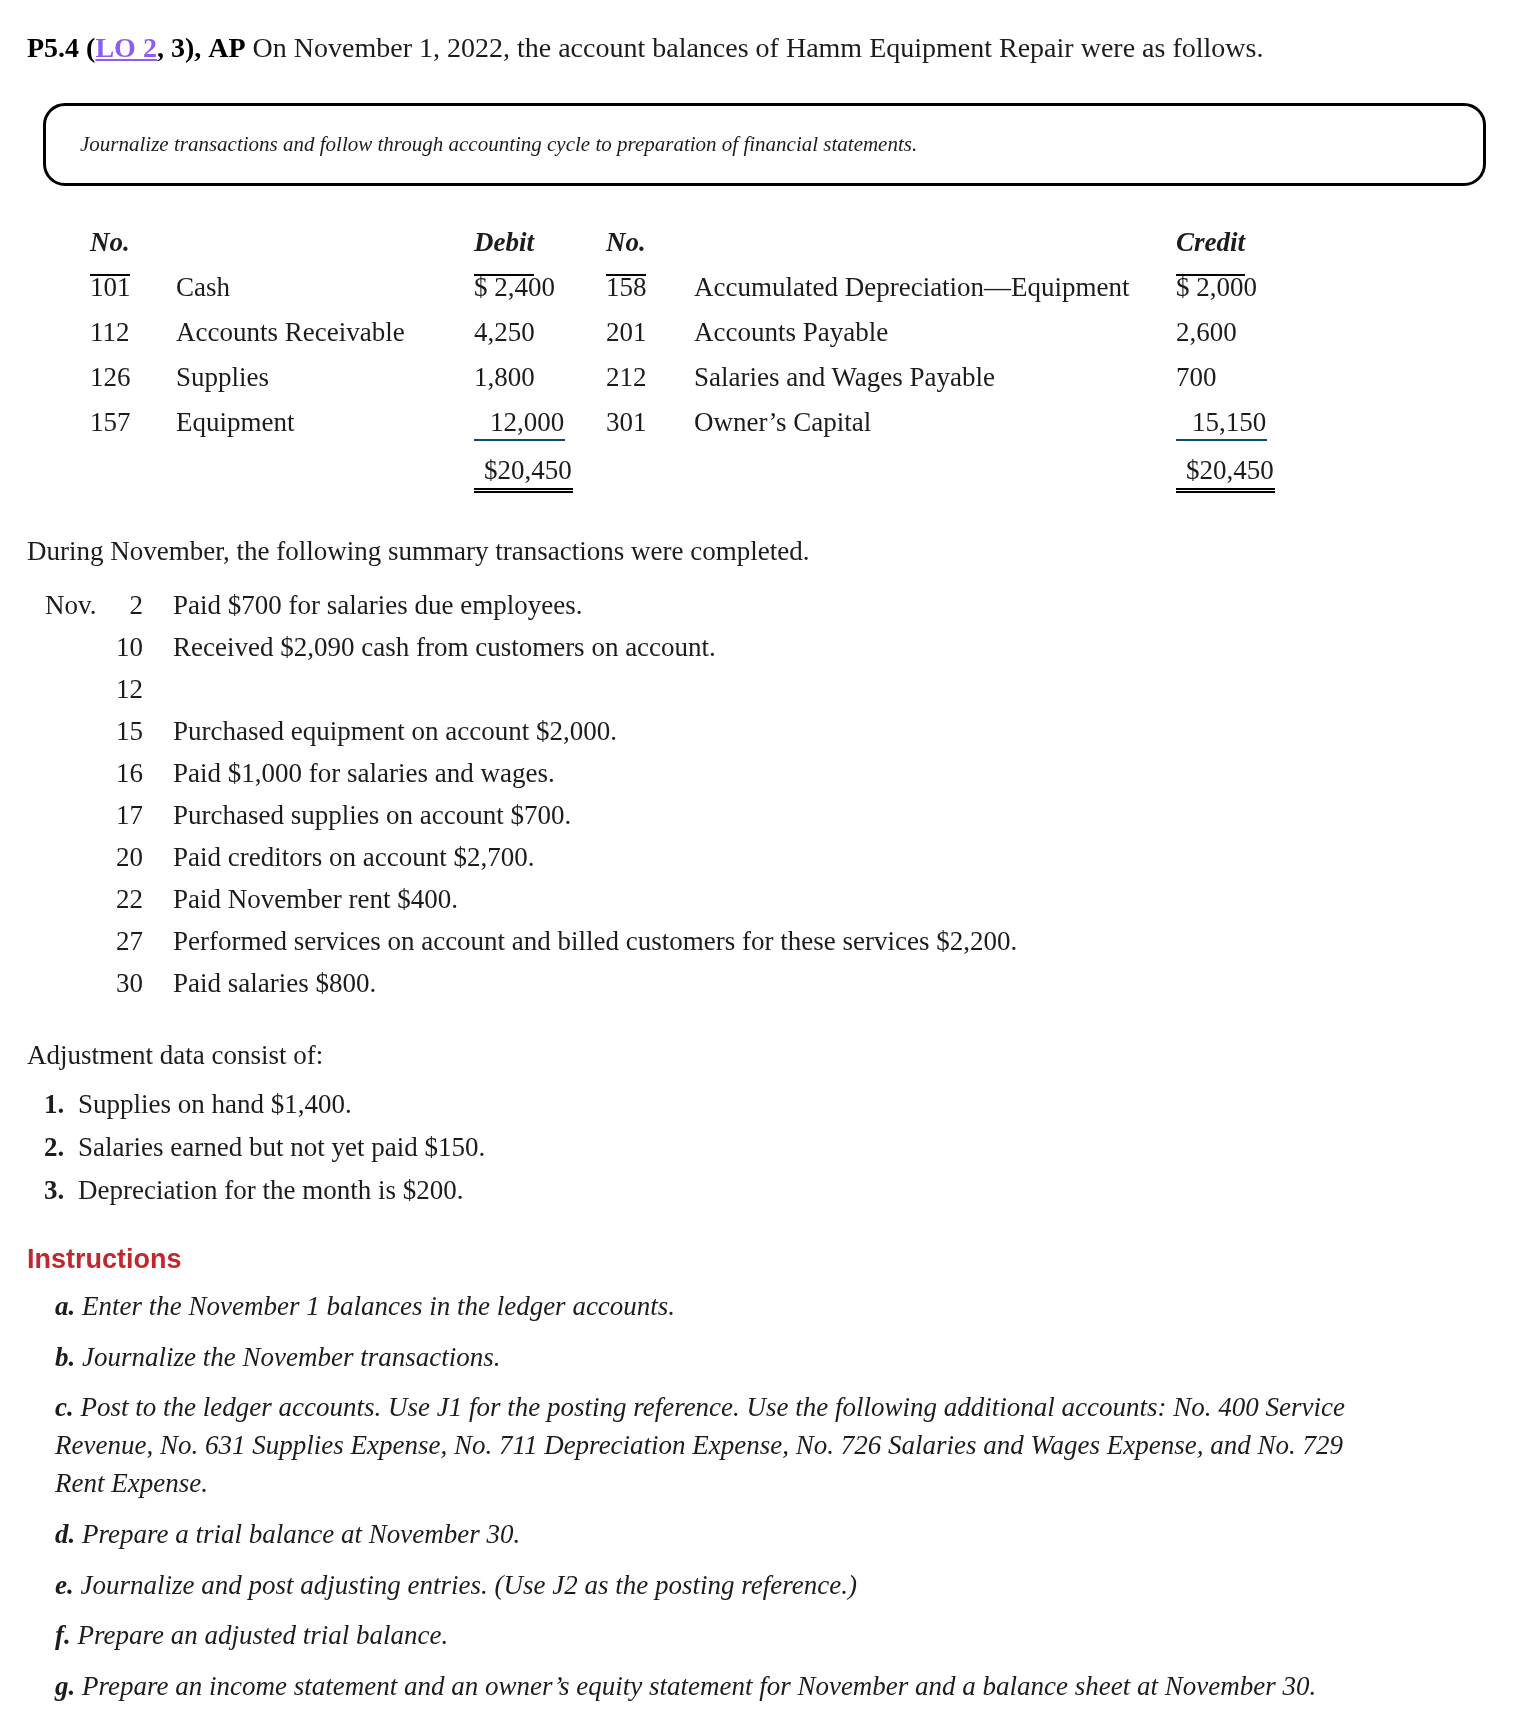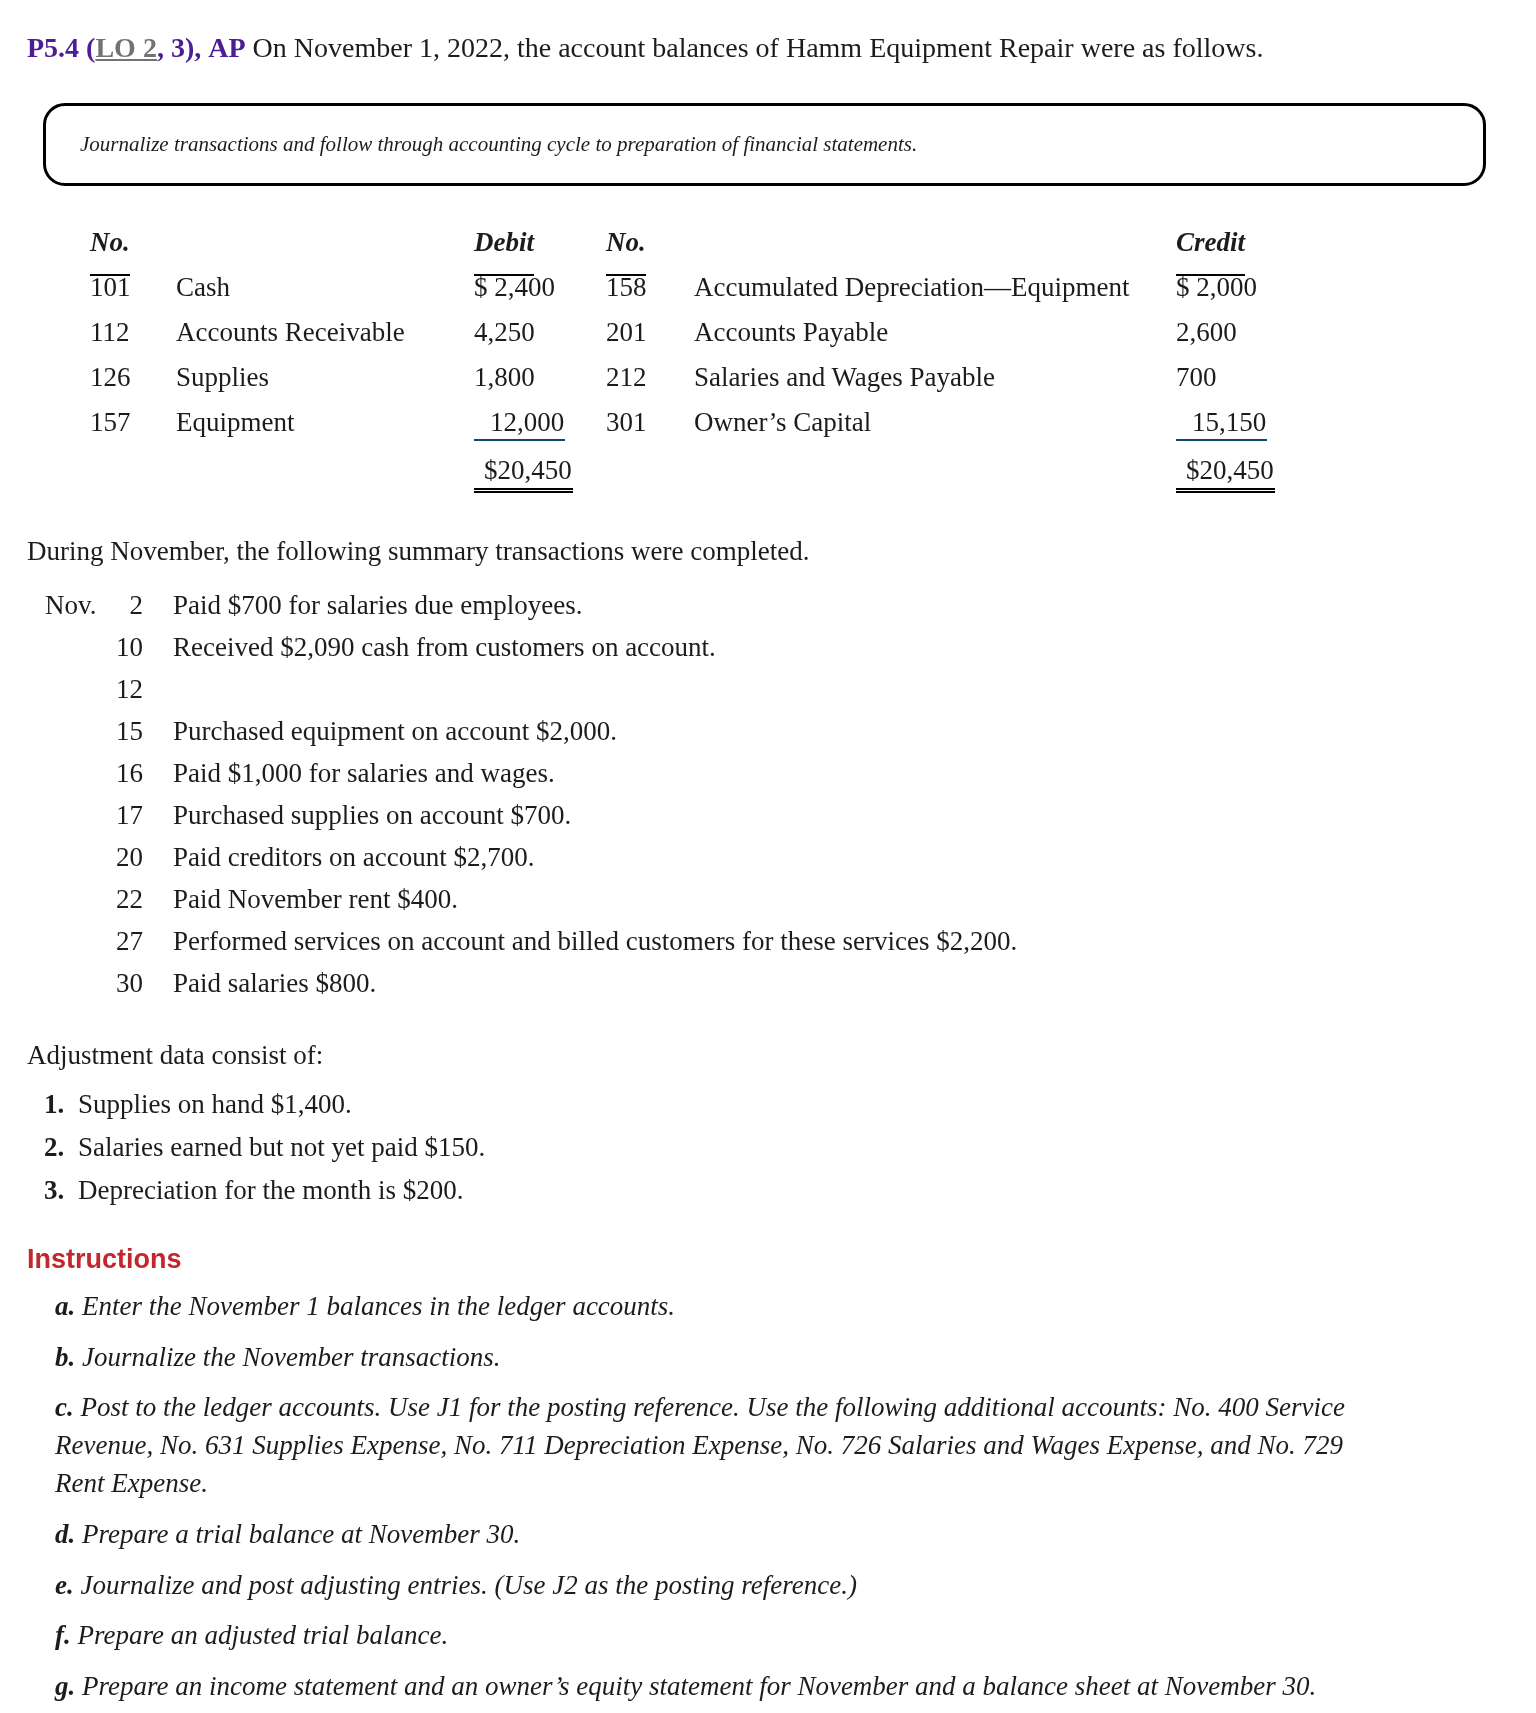--- a/index.html
+++ b/index.html
@@ -8,22 +8,22 @@
     width: 1536px;
     min-height: 1713px;
     font-family: "Liberation Serif", serif;
     color: #1c1c1c;
     font-size: 27px;
   }
   .page { padding: 16px 30px 0 27px; }
 
   
   .prob-header { font-size: 28px; line-height: 1.4; margin-top: 12px; }
-  .maroon { color: #4c1d95; font-weight: bold; }
-  .lo-link { color: #737373; font-weight: bold; text-decoration: underline; cursor: pointer; text-align: center; }
+  .maroon { color: #000000; font-weight: bold; }
+  .lo-link { color: #8b5cf6; font-weight: bold; text-decoration: underline; cursor: pointer; text-align: center; }
 
   
   .obj-box {
     margin: 36px 20px 0 16px;
     border: 3px solid #000;
     border-radius: 22px;
     padding: 26px 34px;
     font-style: italic;
     font-size: 21px;
   }

